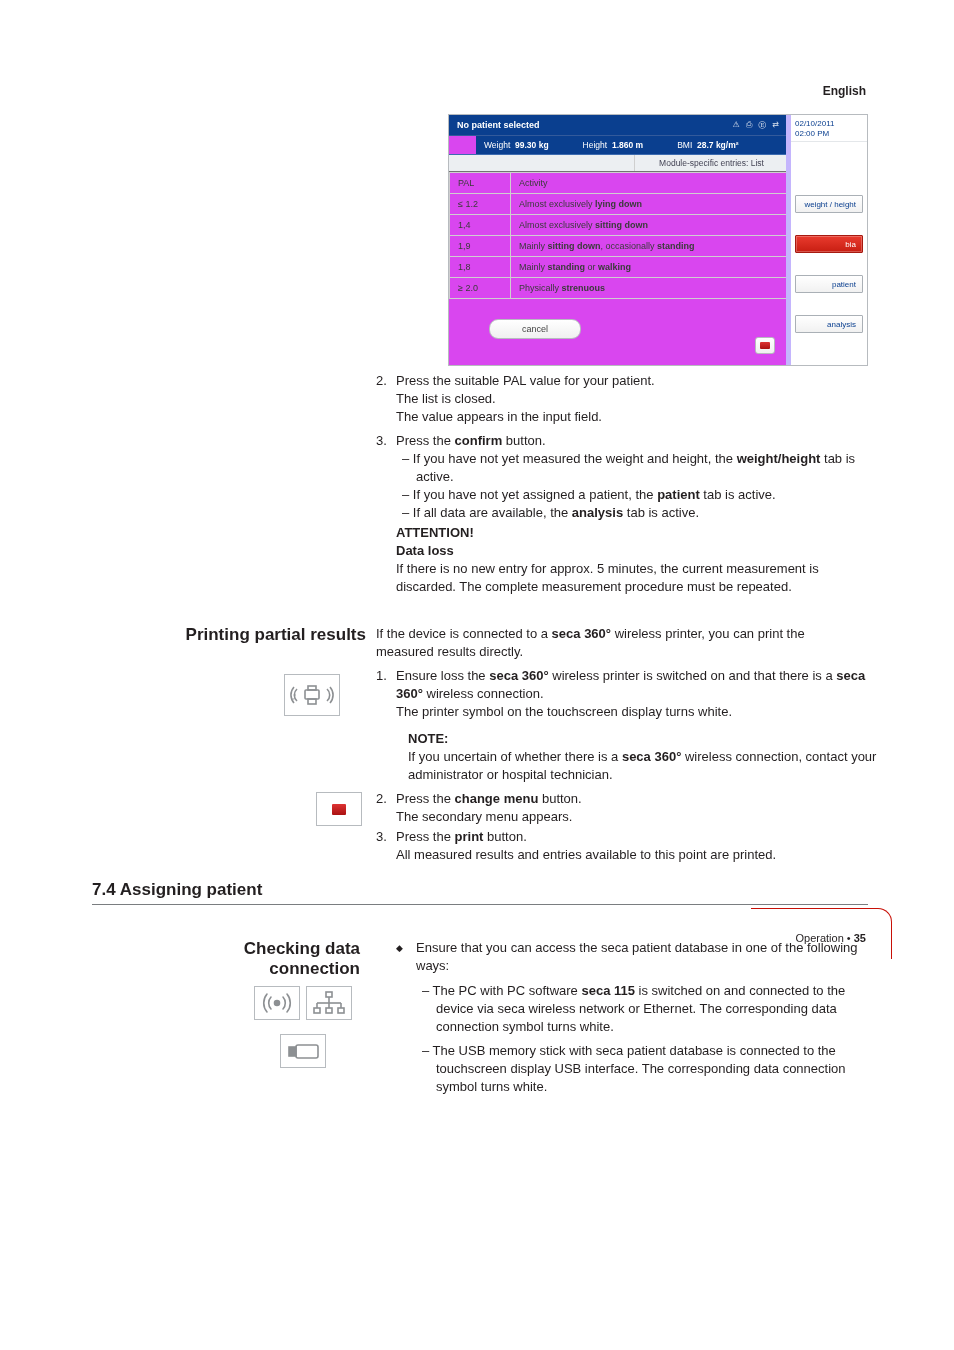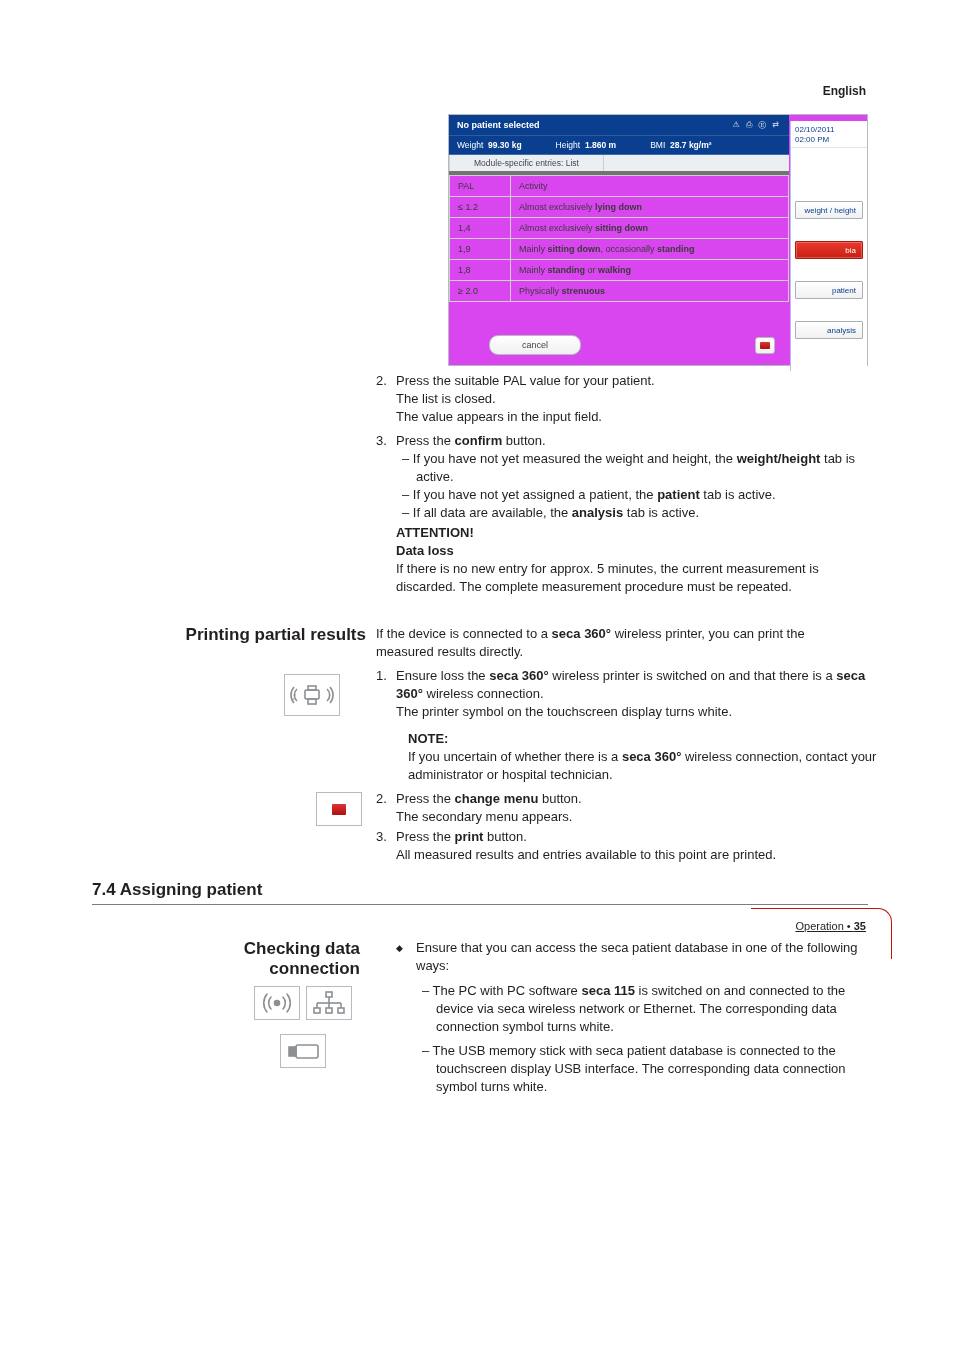--- a/index.html
+++ b/index.html
@@ -3,31 +3,31 @@
 <meta charset="utf-8">
 <style>
   @page { size: 954px 1350px; margin: 0; }
   html, body { margin: 0; padding: 0; width: 954px; height: 1350px; font-family: Arial, Helvetica, sans-serif; color: #231f20; background: #fff; }
   .page { position: relative; width: 954px; height: 992px; }
   .lang { position: absolute; top: 84px; right: 88px; font-weight: bold; font-size: 12px; }
   .screenshot { position: absolute; top: 114px; left: 448px; width: 418px; height: 250px; border: 1px solid #b7bbbf; background: #d946ef; font-size: 9px; color: #333; }
   .ss-main { position: absolute; left: 0; top: 0; width: 340px; height: 250px; }
   .ss-hdr { background: #0a3f8f; color: #fff; height: 20px; line-height: 20px; padding: 0 8px; font-size: 9px; display:flex; justify-content:space-between; align-items:center; border-bottom:1px solid #335a9b;}
   .ss-hdr-icons { font-size:8px; letter-spacing:2px; opacity:0.85;}
-  .ss-sub { background: #0a3f8f; color: #fff; height: 18px; line-height: 18px; padding: 0 8px; font-size: 8.5px; display:flex; gap:34px;}
-  .ss-sub2 { background: #eceff2; height: 16px; line-height: 16px; text-align: left; font-size: 8.5px; border-bottom: 4px solid #737373; color:#445; border-top:1px solid #3c6bb0;}
+  .ss-sub { background: #0a3f8f; color: #fff; height: 18px; line-height: 18px; padding: 0 8px; font-size: 8.5px; display:flex; gap:34px;margin-left:27px;}
+  .ss-sub2 { background: #eceff2; height: 16px; line-height: 16px; text-align: right; font-size: 8.5px; border-bottom: 1px solid #737373; color:#445; border-top:1px solid #3c6bb0;}
   .ss-sub2-inner { display:inline-block; border-left:1px solid #cfcfcf; border-right:1px solid #cfcfcf; padding:0 24px; height:16px; line-height:16px;}
   .ss-table { width: 100%; border-collapse: collapse; }
   .ss-table td { border: 1px solid #cfcfcf; padding: 5px 8px; font-size: 9px; color:#3b3b3b;}
   .ss-table td:first-child { width: 44px; }
   .ss-footer { position: absolute; bottom: 10px; left: 0; width: 340px; height: 22px; }
-  .ss-cancel { position:absolute; left:40px; bottom:0; width: 90px; height: 18px; background: linear-gradient(#fff,#f0f0f0); border: 1px solid #b7bbbf; border-radius: 9px; text-align: center; line-height: 18px; font-size: 9px; color:#444;}
+  .ss-cancel { position:absolute; left:40px; bottom:16px; width: 90px; height: 18px; background: linear-gradient(#fff,#f0f0f0); border: 1px solid #b7bbbf; border-radius: 9px; text-align: center; line-height: 18px; font-size: 9px; color:#444;}
   .ss-menu-dot { position:absolute; right:14px; bottom:1px; width:18px; height:15px; border:1px solid #b7bbbf; border-radius:3px; background:linear-gradient(#fff,#f0f0f0);}
   .ss-menu-dot::after{content:""; position:absolute; left:4px; top:4px; width:10px; height:7px; background:linear-gradient(#d33,#a11); border-radius:1px;}
-  .ss-side { position: absolute; right: 0; top: 0; width: 76px; height: 250px; border-left: 1px solid #c4b5fd; background:#fff;margin-top:6px;}
+  .ss-side { position: absolute; right: 0; top: 0; width: 76px; height: 250px; border-left: 5px solid #c4b5fd; background:#fff;}
   .ss-side .dt { padding: 4px 4px 2px 4px; font-size: 8px; color: #0a3f8f; border-bottom:1px solid #e4e7ea; line-height:1.25;}
   .side-tab { position:absolute; left:4px; width:68px; height:18px; border:1px solid #aab0b6; border-radius:1px; text-align:right; padding-right:6px; line-height:18px; font-size:8px; background:linear-gradient(#fff,#f1f1f1); color:#0a3f8f; box-sizing:border-box;}
   .side-tab.red { background: linear-gradient(#e93b2e,#c81e12); color:#fff; border-color:#a61a10; box-shadow:inset 0 0 0 1px rgba(255,255,255,0.25);}
   .body-col { position: absolute; left: 376px; width: 490px; font-size: 13px; line-height: 1.38; }
   .left-col { position: absolute; width: 200px; text-align: right; font-weight: bold; font-size: 17px; }
   .li-num { display: flex; }
   .li-num .n { width: 20px; flex: 0 0 20px; }
   .li-num .t { flex: 1; }
   .sub-dash { padding-left: 40px; text-indent: -14px; }
   .sub-dash::before { content: "– "; }
@@ -35,21 +35,21 @@
   .diamond-item::before { content: "◆"; display:inline-block; width:20px; text-indent:0; font-size:9px; position:relative; top:-1px;}
   .dash-sub2 { padding-left: 60px; text-indent: -14px; }
   .dash-sub2::before { content: "– "; }
   .bold { font-weight: bold; }
   .sec-heading { position: absolute; left: 92px; font-weight: bold; font-size: 17px; }
   .sec-rule { position: absolute; left: 92px; width: 776px; height: 0; border-bottom: 1px solid #7a7d80; }
   .inline-img { position: absolute; border: 1px solid #b7bbbf; background: #fff; display:flex; align-items:center; justify-content:center; }
   .inline-img.small { width: 44px; height: 32px; }
   .inline-img.mid { width: 54px; height: 40px; }
   .inline-img svg { display:block; }
-  .foot-right { position: absolute; bottom: 60px; right: 88px; font-size: 11px; text-decoration: underline; }
+  .foot-right { position: absolute; bottom: 48px; right: 88px; font-size: 11px; }
   .foot-right .b { font-weight: bold; }
   .redsq{display:inline-block;width:14px;height:11px;background:linear-gradient(#d33,#a11);border-radius:1px;vertical-align:-2px;}
   .redline { position:absolute; right:62px; width:140px; border-top:1px solid #c81007; border-right:1px solid #c81007; border-top-right-radius:14px; height:50px;}
 </style>
 </head>
 <body>
 
 <div class="page">
   <div class="lang">English</div>
 

